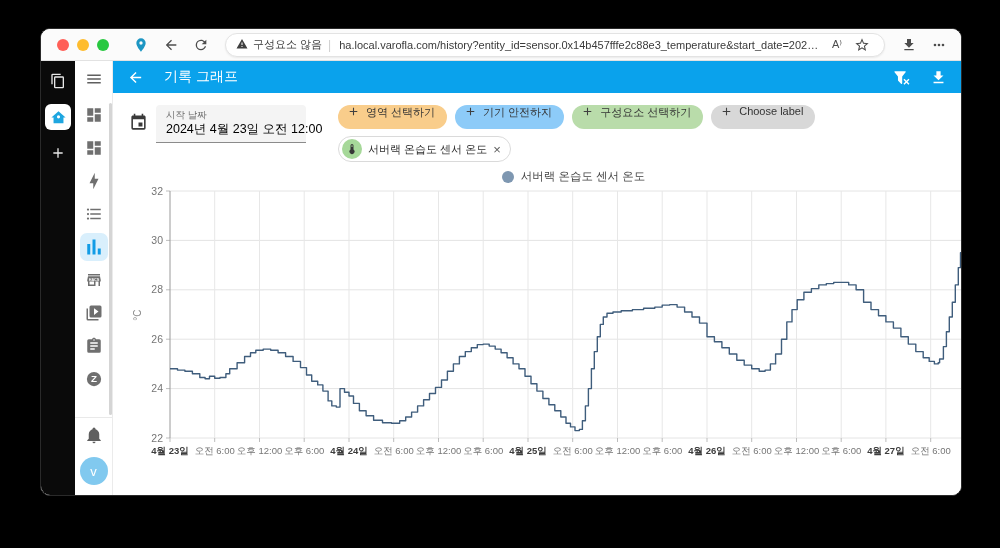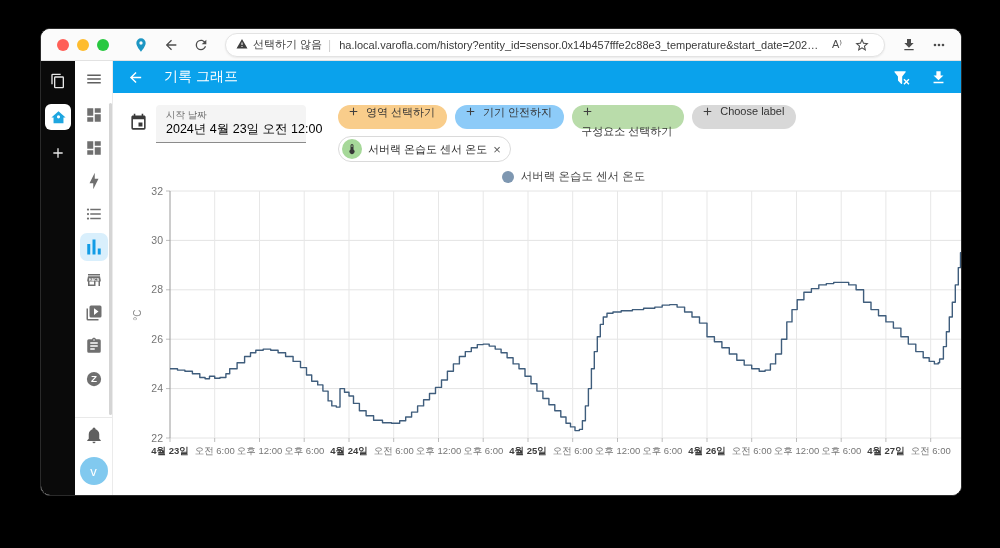--- a/index.html
+++ b/index.html
@@ -105,21 +105,21 @@
         <svg viewBox="0 0 24 24" fill="currentColor">
             <path d="M17.65,6.35C16.2,4.9 14.21,4 12,4A8,8 0 0,0 4,12A8,8 0 0,0 12,20C15.73,20 18.84,17.45 19.73,14H17.65C16.83,16.33 14.61,18 12,18A6,6 0 0,1 6,12A6,6 0 0,1 12,6C13.66,6 15.14,6.69 16.22,7.78L13,11H20V4L17.65,6.35Z"></path>
           </svg>
       </span>
       <div class="addressbar">
         <span class="warn-icon">
           <svg viewBox="0 0 24 24" fill="currentColor">
               <path d="M13,14H11V9H13M13,18H11V16H13M1,21H23L12,2L1,21Z"></path>
             </svg>
         </span>
-        <span class="notsecure">선택하기 않음</span>
+        <span class="notsecure">구성요소 않음</span>
         <span class="addr-sep">|</span>
         <span class="url">ha.local.varofla.com/history?entity_id=sensor.0x14b457fffe2c88e3_temperature&amp;start_date=2024-04-22T15%...</span>
         <span class="readaloud">A⁾</span>
         <span class="tbicon">
           <svg viewBox="0 0 24 24" fill="currentColor">
               <path d="M12,15.39L8.24,17.66L9.23,13.38L5.91,10.5L10.29,10.13L12,6.09L13.71,10.13L18.09,10.5L14.77,13.38L15.76,17.66M22,9.24L14.81,8.63L12,2L9.19,8.63L2,9.24L7.45,13.97L5.82,21L12,17.27L18.18,21L16.54,13.97L22,9.24Z"></path>
             </svg>
         </span>
       </div>
       <span class="tbicon">
@@ -282,21 +282,21 @@
                     <span class="chip-label">영역 선택하기</span>
                   </div>
                   <div class="chip" style="background: rgb(141, 203, 248);">
                     <span class="chip-plus">
                       <svg viewBox="0 0 24 24" fill="currentColor">
                         <path d="M19,13H13V19H11V13H5V11H11V5H13V11H19V13Z"></path>
                       </svg>
                     </span>
                     <span class="chip-label">기기 안전하지</span>
                   </div>
-                  <div class="chip" style="background: rgb(185, 220, 170); flex-direction: column;">
+                  <div class="chip" style="background: rgb(185, 220, 170);">
                     <span class="chip-plus">
                       <svg viewBox="0 0 24 24" fill="currentColor">
                         <path d="M19,13H13V19H11V13H5V11H11V5H13V11H19V13Z"></path>
                       </svg>
                     </span>
                     <span class="chip-label">구성요소 선택하기</span>
                   </div>
                   <div class="chip" style="background: rgb(216, 216, 216);">
                     <span class="chip-plus">
                       <svg viewBox="0 0 24 24" fill="currentColor">

